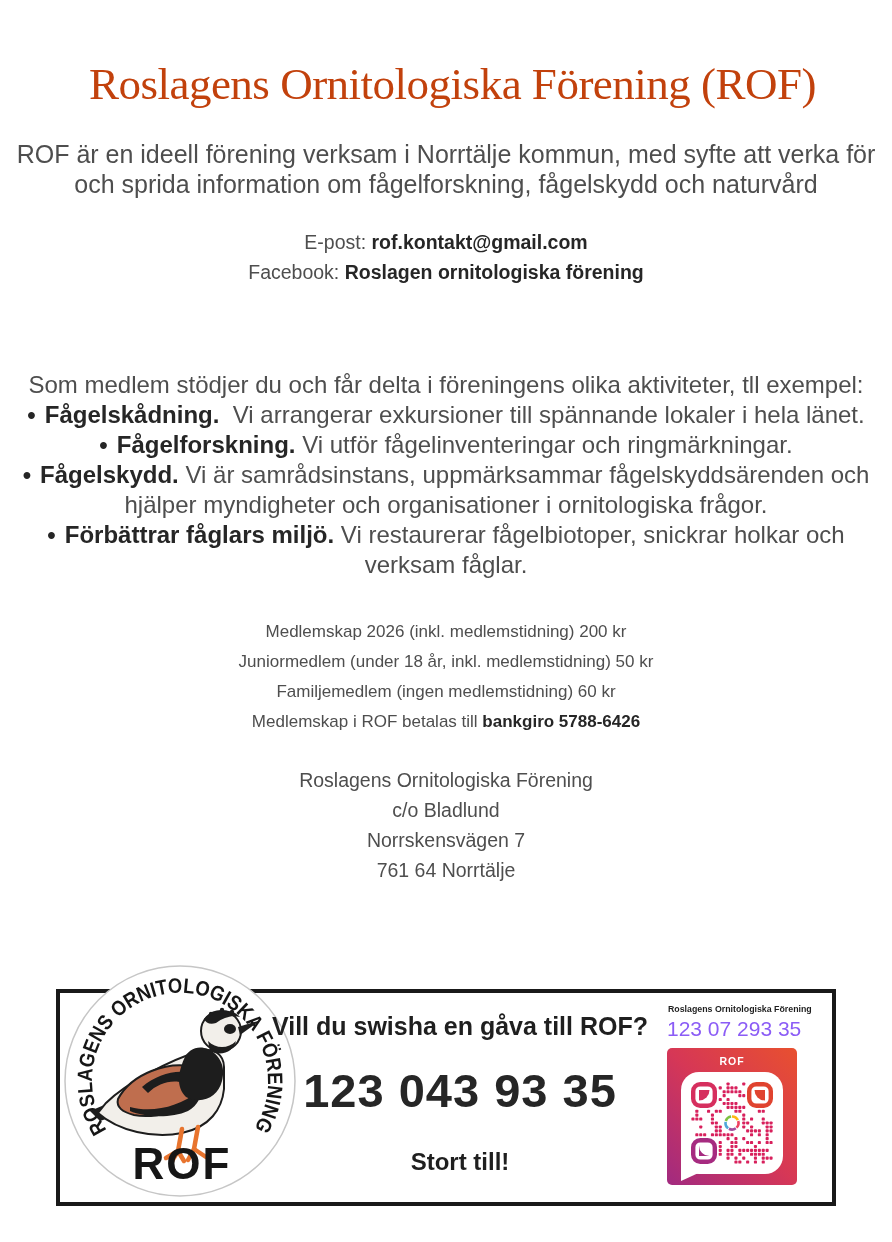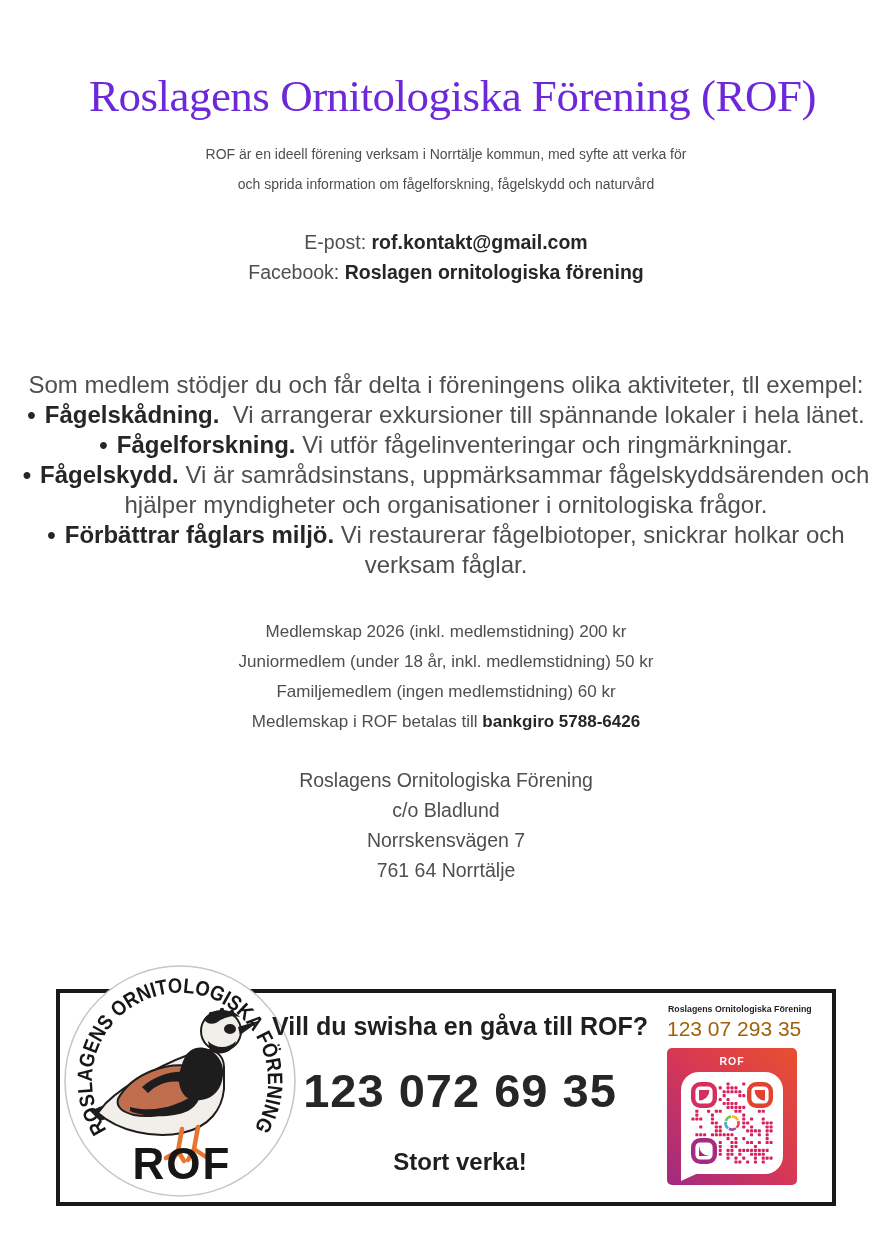--- a/index.html
+++ b/index.html
@@ -1,40 +1,40 @@
 <!DOCTYPE html>
 <html><head>
 <meta charset="utf-8">
 <style>
   html,body{margin:0;padding:0;background:#ffffff;}
   .page{position:relative;width:892px;height:1242px;background:#fff;overflow:hidden;
         font-family:"Liberation Sans",sans-serif;color:#4e4e4e;}
   .abs{position:absolute;left:0;right:0;text-align:center;}
   .pre{white-space:pre-line;}
   .b{font-weight:bold;color:#262626;}
-  h1.title{position:absolute;left:13px;right:0;top:58px;margin:12px;text-align:center;
-        font-family:"Liberation Serif",serif;font-weight:normal;color:#6d28d9;
+  h1.title{position:absolute;left:13px;right:0;top:58px;margin:0;text-align:center;
+        font-family:"Liberation Serif",serif;font-weight:normal;color:#c2410c;
         font-size:45px;line-height:52px;letter-spacing:-0.5px;}
-  .intro{top:139px;font-size:14px;line-height:30px;}
+  .intro{top:139px;font-size:25px;line-height:30px;}
   .contact{top:227px;font-size:19.5px;line-height:30px;}
   .activities{top:370px;font-size:24px;line-height:30px;}
   .act-line .bullet{font-weight:bold;color:#262626;margin-right:9px;}
   .membership{top:617px;font-size:17px;line-height:30px;}
   .address{top:765px;font-size:19.5px;line-height:30px;}
   .footer-box{position:absolute;left:56px;top:989px;width:780px;height:217px;
         border:4px solid #191919;box-sizing:border-box;}
   .logo-svg{position:absolute;left:4px;top:-28px;width:232px;height:232px;}
   .fb-q{position:absolute;left:200px;top:19px;width:400px;text-align:center;
         font-size:25px;font-weight:bold;color:#1f1f1f;}
   .fb-num{position:absolute;left:180px;top:72px;width:440px;text-align:center;
         font-size:47px;line-height:52px;font-weight:bold;color:#262626;letter-spacing:1px;}
   .fb-thanks{position:absolute;left:200px;top:155px;width:400px;text-align:center;
         font-size:24px;font-weight:bold;color:#1f1f1f;}
   .fb-org{position:absolute;left:608px;top:11px;font-size:8.8px;font-weight:bold;color:#1f1f1f;}
-  .fb-qrnum{position:absolute;left:607px;top:24px;font-size:21px;line-height:24px;color:#a16207;}
+  .fb-qrnum{position:absolute;left:607px;top:24px;font-size:21px;line-height:24px;color:#8b5cf6;}
   .qr-svg{position:absolute;left:607px;top:55px;width:130px;height:137px;}
 </style>
 </head>
 <body>
 
 <div class="page">
 
   <h1 class="title">Roslagens Ornitologiska Förening (ROF)</h1>
 
   <div class="abs intro pre">ROF är en ideell förening verksam i Norrtälje kommun, med syfte att verka för
@@ -98,22 +98,22 @@
           <path d="M 118 164 L 114 186"></path>
           <path d="M 114 186 L 102 193 M 114 186 L 120 196 M 114 186 L 108 196"></path>
           <path d="M 134 162 L 130 184"></path>
           <path d="M 130 184 L 142 192 M 130 184 L 124 195"></path>
         </g>
       </g>
       <text x="118" y="214" text-anchor="middle" font-family="Liberation Sans, sans-serif" font-size="44" font-weight="bold" letter-spacing="2" fill="#161616">ROF</text>
     </svg>
 
     <div class="fb-q">Vill du swisha en gåva till ROF?</div>
-    <div class="fb-num">123 072 69 35</div>
-    <div class="fb-thanks">Stort verka!</div>
+    <div class="fb-num">123 043 93 35</div>
+    <div class="fb-thanks">Stort till!</div>
 
     <div class="fb-org">Roslagens Ornitologiska Förening</div>
     <div class="fb-qrnum">123 07 293 35</div>
 
     <svg class="qr-svg" viewBox="0 0 130 137">
       <defs>
         <linearGradient id="swGrad" x1="1" y1="0" x2="0" y2="1">
           <stop offset="0" stop-color="#E8502F"></stop>
           <stop offset="0.5" stop-color="#D63756"></stop>
           <stop offset="1" stop-color="#A12A80"></stop>

